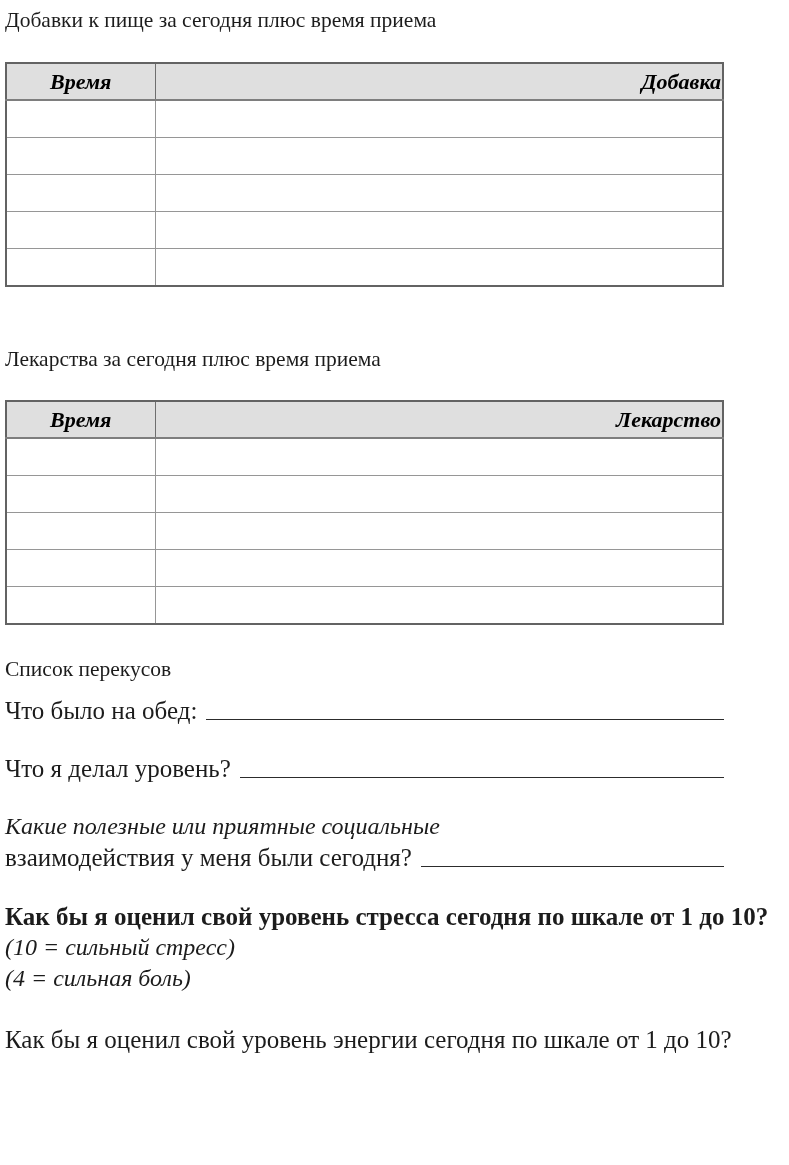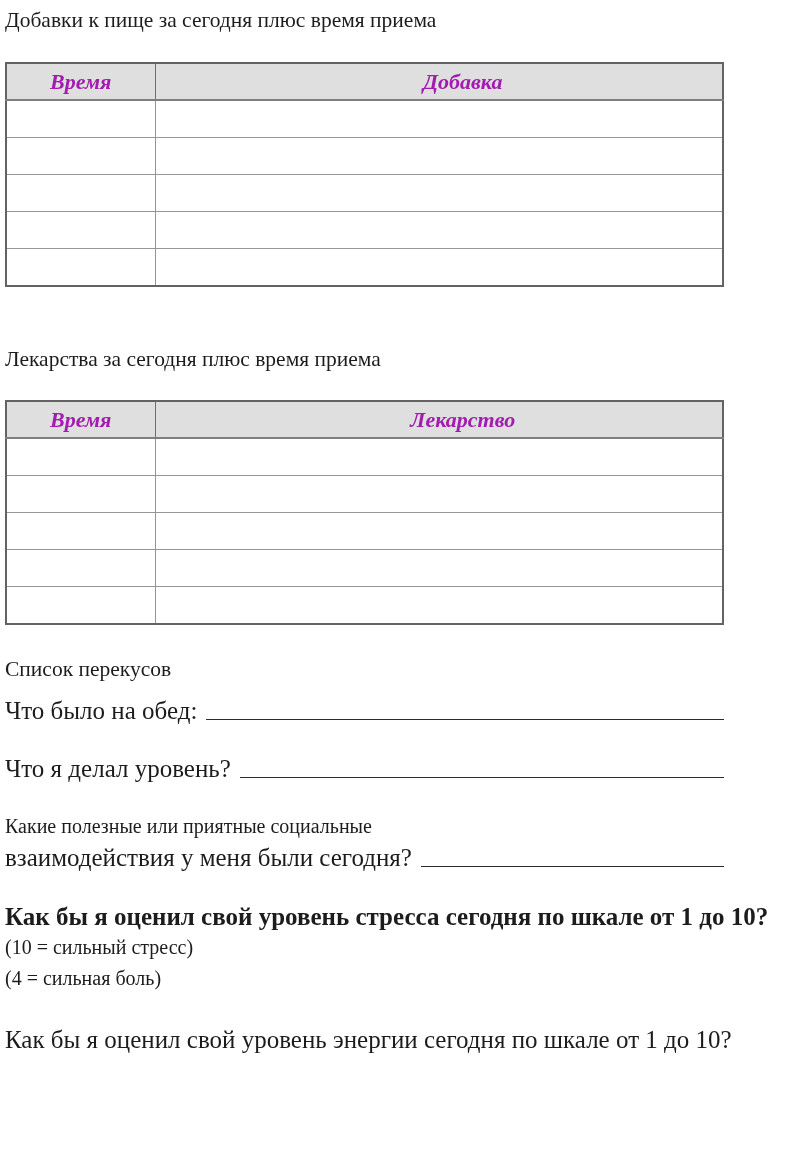--- a/index.html
+++ b/index.html
@@ -39,24 +39,24 @@
   .t2 { margin-top: 27px; }
   col.col-time  { width: 149px; }
   table.entry-table th {
     background: #dfdfdf;
     border: 1px solid #6e6e6e;
     border-bottom: 2px solid #7e7e7e;
     height: 33px;
     font-size: 22px;
     font-style: italic;
     font-weight: bold;
-    color: #a21caf;
+    color: #000000;
   }
   table.entry-table th.h-time { text-align: center; }
-  table.entry-table th.h-item { text-align: center; padding-left: 49px; margin-top: 8px; }
+  table.entry-table th.h-item { text-align: right; padding-left: 49px; margin-top: 8px; }
   table.entry-table td {
     height: 34px;
     border: 1px solid #969696;
     background: #ffffff;
   }
 
   .snacks-label {
     margin-top: 30px;
     font-size: 21.5px;
     line-height: 28px;
@@ -75,22 +75,23 @@
   }
   .fill-row .blank::after {
     content: "";
     position: absolute;
     left: 0;
     right: 0;
     bottom: 6px;
     border-bottom: 1.6px solid #2c2c2c;
   }
   .plain-line {
-    font-size: 20px;
+    font-size: 24px;
     line-height: 31px;
+    font-style: italic;
   }
 
   .row-lunch      { margin-top: 12px; }
   .row-dinner     { margin-top: 6px;  }
   .row-gratitude  { margin-top: 13px; }
   .row-activities { margin-top: 27px; }
   .social-block   { margin-top: 27px; }
   .row-stress     { margin-top: 28px; font-weight: bold; }
   .row-pain       { margin-top: 25px; }
   .row-energy     { margin-top: 30px; }

